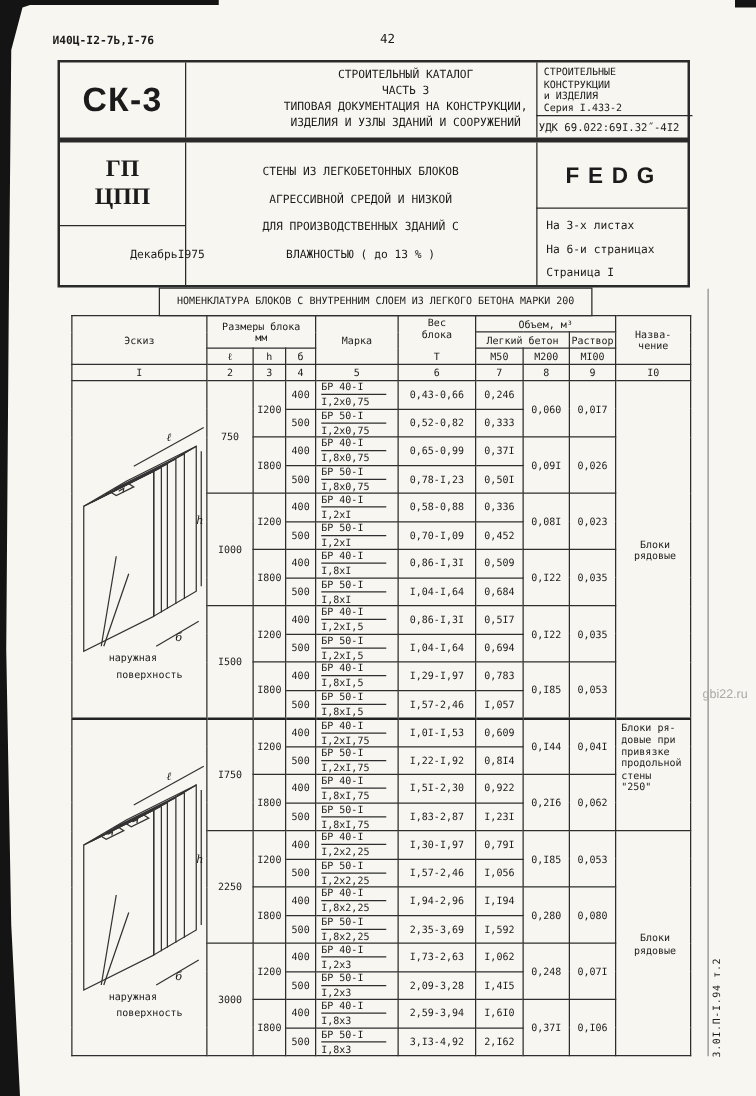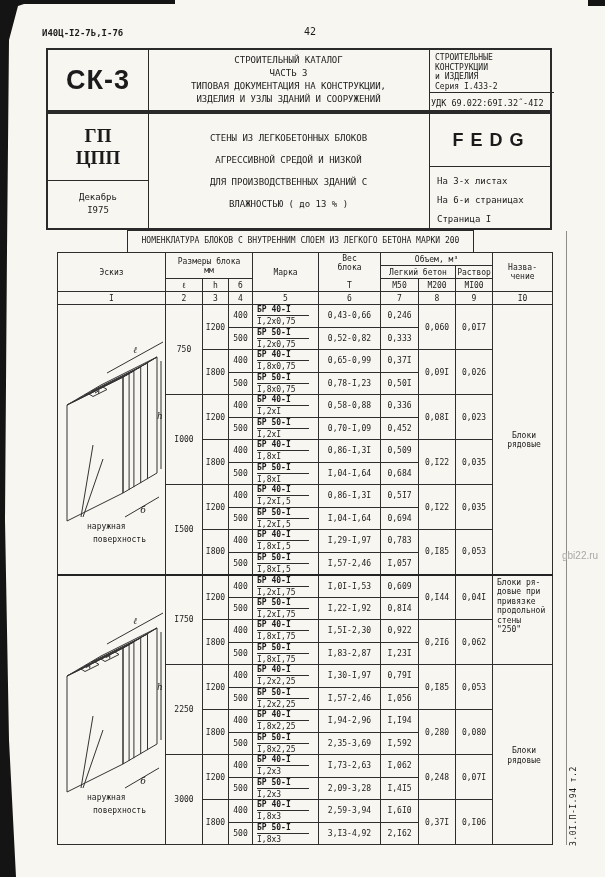--- a/index.html
+++ b/index.html
@@ -13,36 +13,36 @@
   .tr-smear{left:588px;top:0;width:17px;height:6px;background:#141414;}
   .scan-line{left:566px;top:231px;width:0;height:614px;border-left:1px solid #6a6a6a;opacity:.75;}
   
   .hbox{border:2px solid #2a2a2a;box-sizing:border-box;}
   .vline{position:absolute;top:0;bottom:0;width:0;border-left:1.5px solid #2a2a2a;}
   .hline{position:absolute;left:0;right:0;height:0;border-top:1.5px solid #2a2a2a;}
   .ck3{font-family:"Liberation Sans",sans-serif;font-weight:bold;font-size:27px;letter-spacing:1px;}
   .gpcpp{font-family:"Liberation Serif",serif;font-weight:bold;font-size:19px;line-height:22px;text-align:center;}
   .fedg{font-family:"Liberation Sans",sans-serif;font-weight:bold;font-size:18px;letter-spacing:7px;}
   .c{display:flex;align-items:center;justify-content:center;text-align:center;position:absolute;}
-  .tt{font-size:9px;line-height:13px;}
+  .tt{font-size:9px;line-height:13px;margin-left:36px;}
   .tt2{font-size:9px;line-height:22px;}
   .org{font-size:8px;line-height:9.5px;text-align:left;}
   .udk{font-size:8.5px;}
   .sheets{font-size:9px;line-height:19px;text-align:left;}
   
   .title-box{left:127px;top:230px;width:347px;height:23px;border:1.5px solid #2a2a2a;
     box-sizing:border-box;font-size:8px;line-height:20px;text-align:center;white-space:nowrap;}
   
   table.main{border-collapse:collapse;table-layout:fixed;}
   .main td{border:1px solid #2e2e2e;font-size:8px;line-height:9px;text-align:center;
     vertical-align:middle;padding:0;overflow:hidden;}
   .main tr.hr{height:13px;}
   .main tr.dr{height:22.5px;}
   td.mark{text-align:left;padding-left:4px;line-height:9px;}
-  .mk{display:inline-block;min-width:52px;border-bottom:1px solid #2e2e2e;padding-bottom:1px;margin-bottom:1px;text-align:left;font-weight:bold;}
+  .mk{display:inline-block;min-width:52px;border-bottom:1px solid #2e2e2e;padding-bottom:1px;margin-bottom:1px;text-align:left;}
   td.purpose{text-align:left;padding:2px 1px 0 4px;line-height:9.5px;vertical-align:middle;}
   td.purpose.top-al{vertical-align:top;margin-left:12px;}
   tr.sep td{border-top:2px solid #232323;}
   .lbl{font-family:"DejaVu Sans Mono",monospace;font-size:8px;fill:#1b1b1b;}
   .dim{font-family:"DejaVu Serif",serif;font-style:italic;font-size:9px;fill:#1b1b1b;}
   .sk{stroke:#333;fill:none;stroke-width:1;}
   .watermark{left:562px;top:550px;font-family:"Liberation Sans",sans-serif;font-size:10px;color:#a8a8a8;}
   .vcode{left:569px;top:760px;height:86px;writing-mode:vertical-rl;transform:rotate(180deg);font-size:8px;letter-spacing:.5px;}
   .doccode{left:42px;top:28px;font-size:9px;font-weight:bold;}
   .pagenum{left:304px;top:26px;font-size:10px;}
@@ -81,21 +81,21 @@
 
   <div class="abs hbox" style="left:46px;top:112px;width:506px;height:118px;">
     <div class="vline" style="left:100px;"></div>
     <div class="vline" style="left:381px;"></div>
     <div class="hline" style="top:66px;width:100px;"></div>
     <div class="hline" style="left:381px;top:52px;right:0;width:auto;"></div>
     <div class="c gpcpp" style="left:0;top:0;width:100px;height:66px;flex-direction:column;">
       <div>ГП</div>
       <div>ЦПП</div>
     </div>
-    <div class="c tt" style="left:0;top:66px;width:100px;height:48px;flex-direction:column;">
+    <div class="c tt" style="left:0;top:66px;width:100px;height:48px;">
       <div>Декабрь</div>
       <div>I975</div>
     </div>
     <div class="c tt2" style="left:100px;top:0;width:281px;height:100%;flex-direction:column;text-align:right;">
       <div>СТЕНЫ ИЗ ЛЕГКОБЕТОННЫХ БЛОКОВ</div>
       <div>АГРЕССИВНОЙ СРЕДОЙ И НИЗКОЙ</div>
       <div>ДЛЯ ПРОИЗВОДСТВЕННЫХ ЗДАНИЙ С</div>
       <div>ВЛАЖНОСТЬЮ ( до 13 % )</div>
     </div>
     <div class="c fedg" style="left:381px;top:0;width:125px;height:52px;">FEDG</div>

